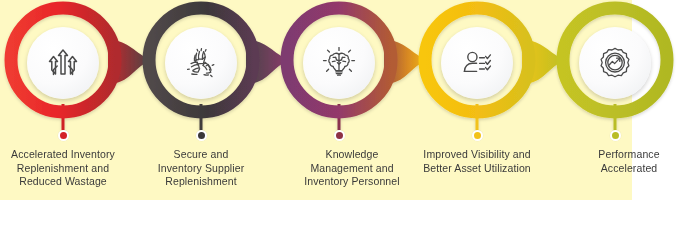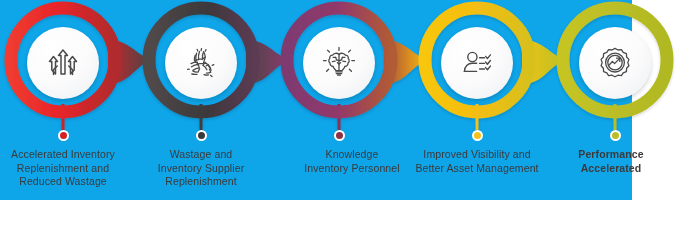--- a/index.html
+++ b/index.html
@@ -9,21 +9,21 @@
     height: 200px;
     background: #ffffff;
     font-family: "Liberation Sans", sans-serif;
     overflow: hidden;
   }
 
   #infographic {
     position: relative;
     width: 632px;
     height: 200px;
-    background: #0ea5e9;
+    background: #fef9c3;
   }
 
   
   #ribbon-layer {
     position: absolute;
     left: 0;
     top: 0;
     width: 700px;
     height: 135px;
   }
@@ -191,21 +191,21 @@
         <path d="M25.4 30.1 C26.9 30.2 28.4 29.9 29.8 29.2 L28.4 26.1"></path>
         <path d="M23 31.6 C24.5 32.1 26.1 32.2 27.5 31.9"></path>
 
         <path d="M20.5 5.6 L20.1 7.5 M16.2 6.4 L16.8 8 M25 6.6 L24.3 8.2"></path>
         <path d="M6.6 26.4 L8.3 26.1 M32.8 21.6 L31.2 22.3 M31 33.5 L29.6 32.3"></path>
       </svg>
     </div>
   </div>
   <div class="dot" style="left:195.5px; background:#3b3839;"></div>
   <div class="caption" style="left:131px;">
-    <span class="ln">Wastage and</span>
+    <span class="ln">Secure and</span>
     <span class="ln">Inventory Supplier</span>
     <span class="ln">Replenishment</span>
   </div>
 
   <div class="node" style="left:294px;">
     <div class="disc">
       <svg width="40" height="40" viewBox="0 0 40 40" fill="none" stroke="#4a4a4a" stroke-width="1.3" stroke-linejoin="round" stroke-linecap="round">
 
         <path d="M20 11.2 C17.8 9.6 14.8 10.1 13.6 12.1 C11.6 12.1 10.3 13.8 10.8 15.6 C9.4 16.8 9.5 19 11 20 C10.8 21.9 12.2 23.4 14 23.4"></path>
         <path d="M20 11.2 C22.2 9.6 25.2 10.1 26.4 12.1 C28.4 12.1 29.7 13.8 29.2 15.6 C30.6 16.8 30.5 19 29 20 C29.2 21.9 27.8 23.4 26 23.4"></path>
@@ -223,20 +223,21 @@
         <path d="M20 4.6 L20 7.4"></path>
         <path d="M7.2 17.6 L4.5 17.6 M32.8 17.6 L35.5 17.6"></path>
         <path d="M10.4 9 L8.5 7.1 M29.6 9 L31.5 7.1"></path>
         <path d="M9.6 26.2 L7.6 28.2 M30.4 26.2 L32.4 28.2"></path>
       </svg>
     </div>
   </div>
   <div class="dot" style="left:333.5px; background:#8e3144;"></div>
   <div class="caption" style="left:282px;">
     <span class="ln">Knowledge</span>
+    <span class="ln">Management and</span>
     <span class="ln">Inventory Personnel</span>
   </div>
 
   <div class="node" style="left:432px;">
     <div class="disc">
       <svg width="40" height="40" viewBox="0 0 40 40" fill="none" stroke="#4a4a4a" stroke-width="1.4" stroke-linejoin="round" stroke-linecap="round">
         <circle cx="15.4" cy="14" r="4.6"></circle>
         <path d="M7.4 28.4 C7.4 23.3 10.9 20.2 15.4 20.2 L19.6 20.2"></path>
         <path d="M7.4 28.4 L19.6 28.4"></path>
 
@@ -244,36 +245,36 @@
 
         <path d="M28.6 13.4 L30.4 15.6 L33.4 11.9"></path>
         <path d="M28.6 19 L30.4 21.2 L33.4 17.5"></path>
         <path d="M28.6 24.6 L30.4 26.8 L33.4 23.1"></path>
       </svg>
     </div>
   </div>
   <div class="dot" style="left:471.5px; background:#f2c21a;"></div>
   <div class="caption" style="left:407px;">
     <span class="ln">Improved Visibility and</span>
-    <span class="ln">Better Asset Management</span>
+    <span class="ln">Better Asset Utilization</span>
   </div>
 
   <div class="node" style="left:570px;">
     <div class="disc">
       <svg width="40" height="40" viewBox="0 0 40 40" fill="none" stroke="#4a4a4a" stroke-width="1.3" stroke-linejoin="round" stroke-linecap="round">
         <path d="M20 5.4 L23 7 L26.4 6.6 L28.2 9.4 L31.4 10.6 L31.6 14 L33.9 16.4 L32.8 19.6 L33.9 22.8
                  L31.6 25.2 L31.4 28.6 L28.2 29.8 L26.4 32.6 L23 32.2 L20 33.8 L17 32.2 L13.6 32.6
                  L11.8 29.8 L8.6 28.6 L8.4 25.2 L6.1 22.8 L7.2 19.6 L6.1 16.4 L8.4 14 L8.6 10.6
                  L11.8 9.4 L13.6 6.6 L17 7 Z"></path>
         <circle cx="20" cy="19.6" r="9.4"></circle>
         <circle cx="20" cy="19.6" r="7.2"></circle>
         <path d="M14.4 21.8 L17.4 18.4 L19.6 20.6 L24.6 15.4"></path>
         <path d="M21.6 15.2 L24.8 15.2 L24.8 18.4"></path>
       </svg>
     </div>
   </div>
   <div class="dot" style="left:609.5px; background:#b9bd26;"></div>
-  <div class="caption" style="left:541px;font-weight:bold;">
+  <div class="caption" style="left:559px;">
     <span class="ln">Performance</span>
     <span class="ln">Accelerated</span>
   </div>
 
 </div>
 
 </body></html>

